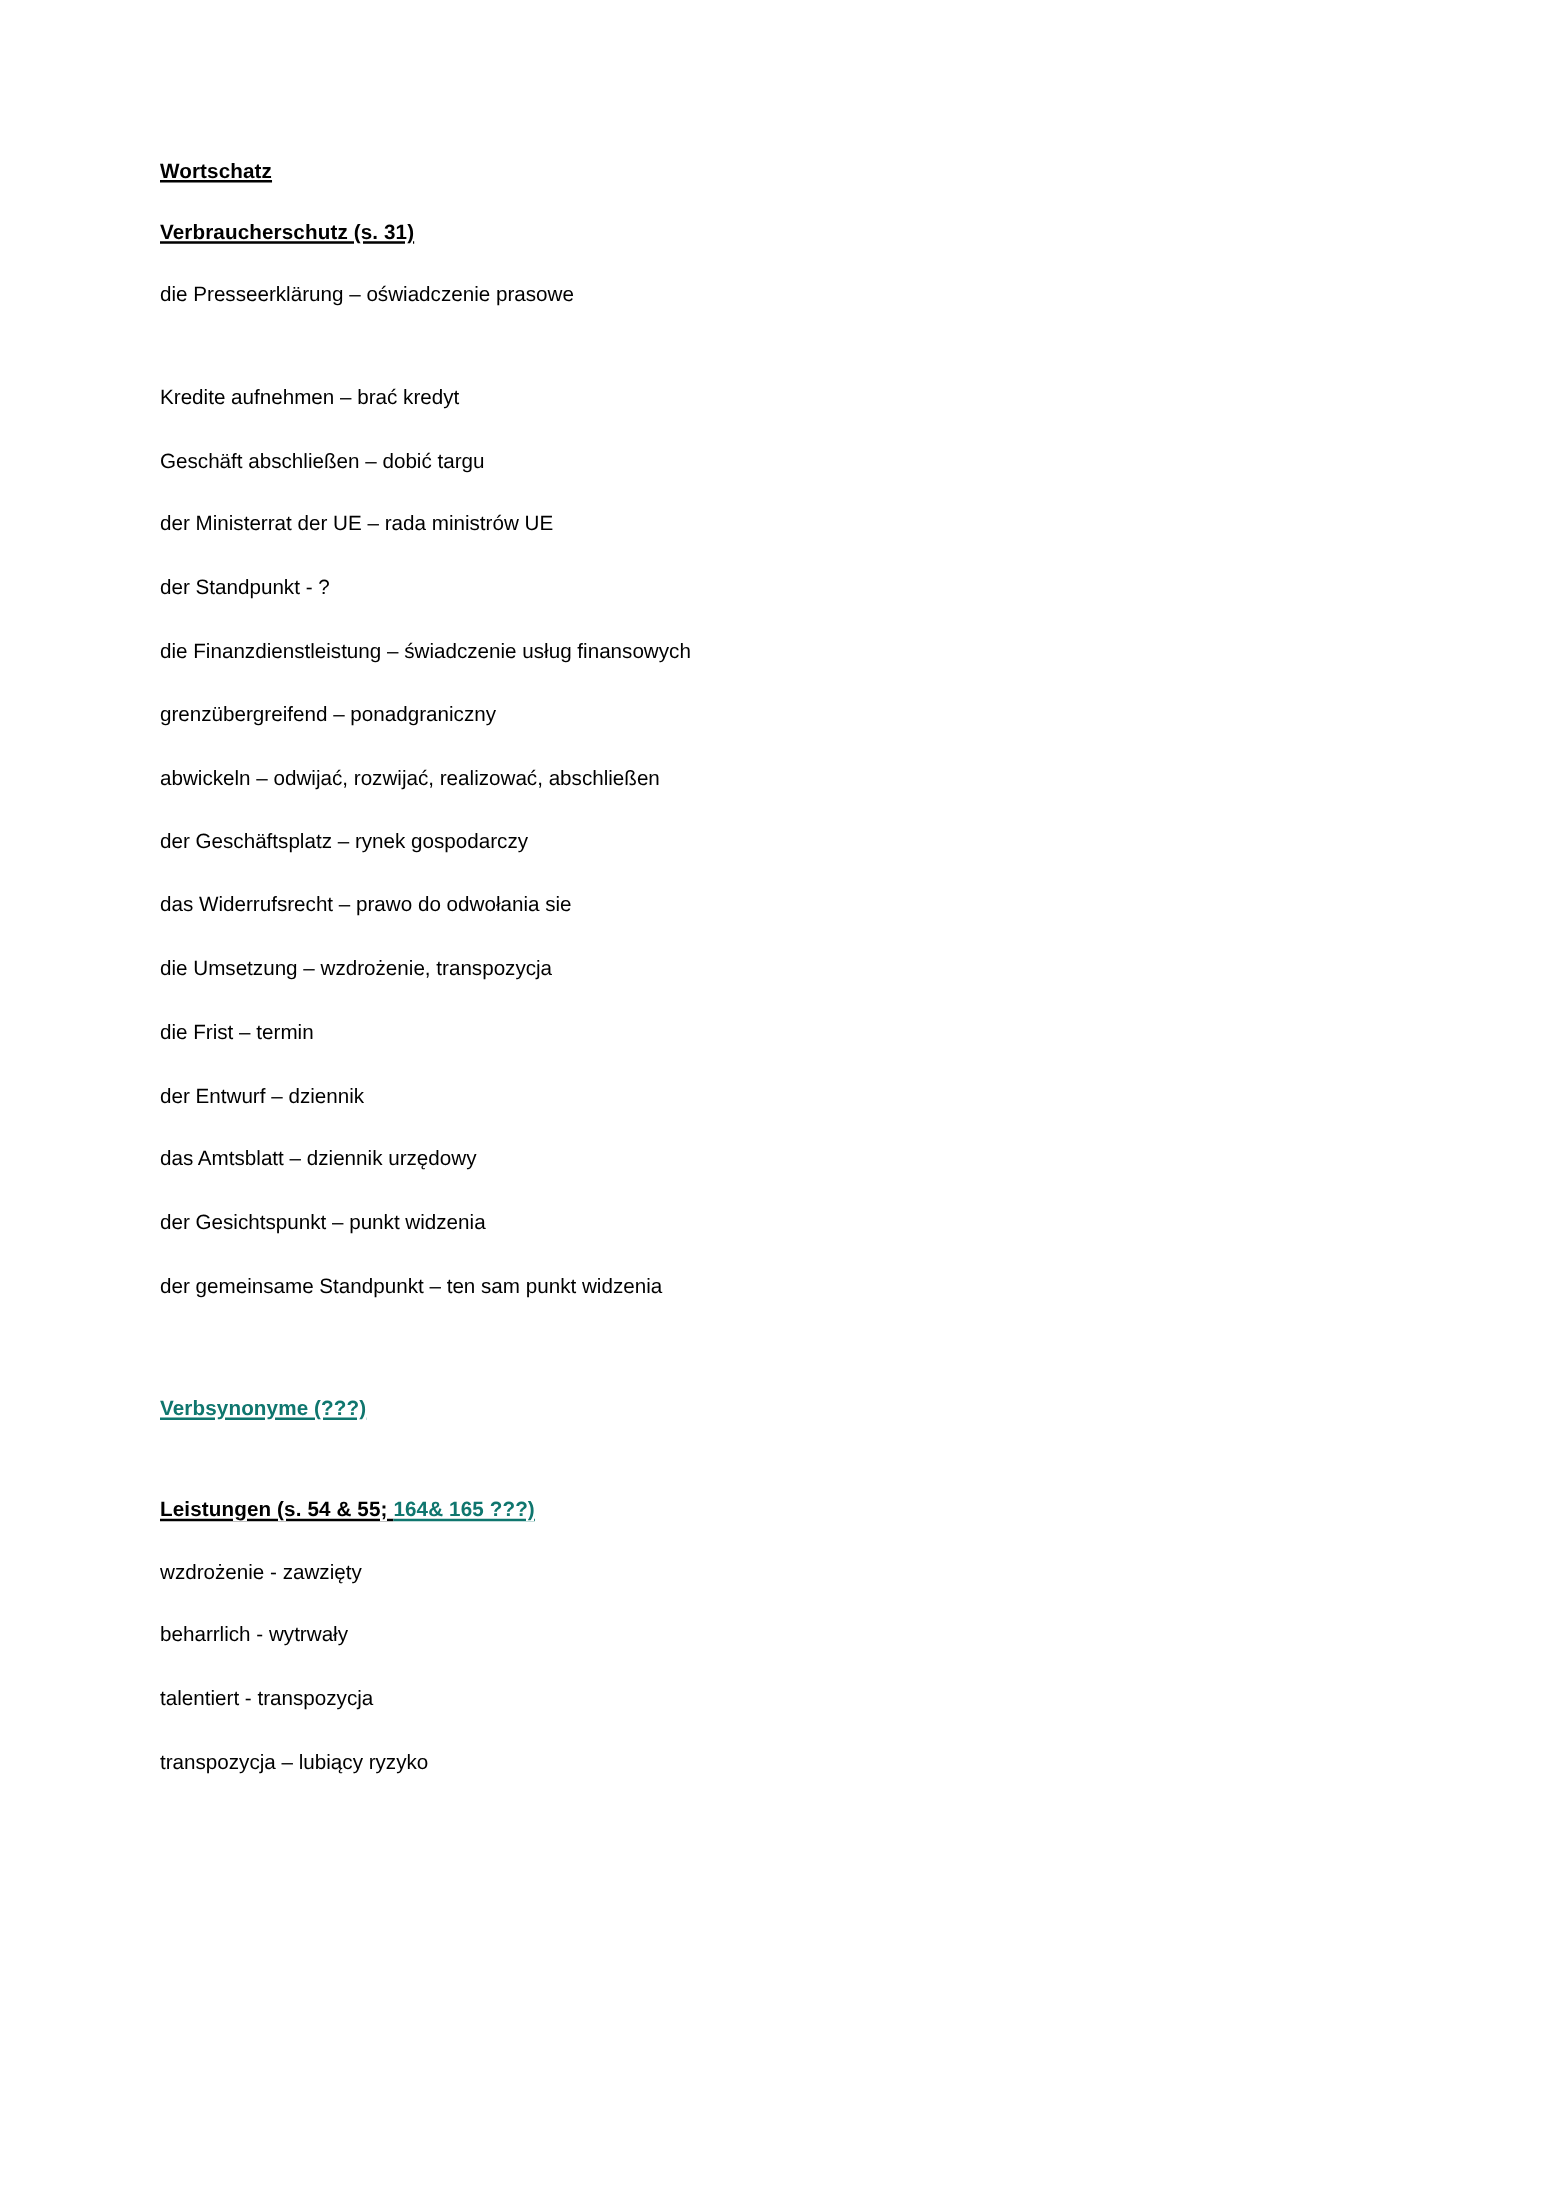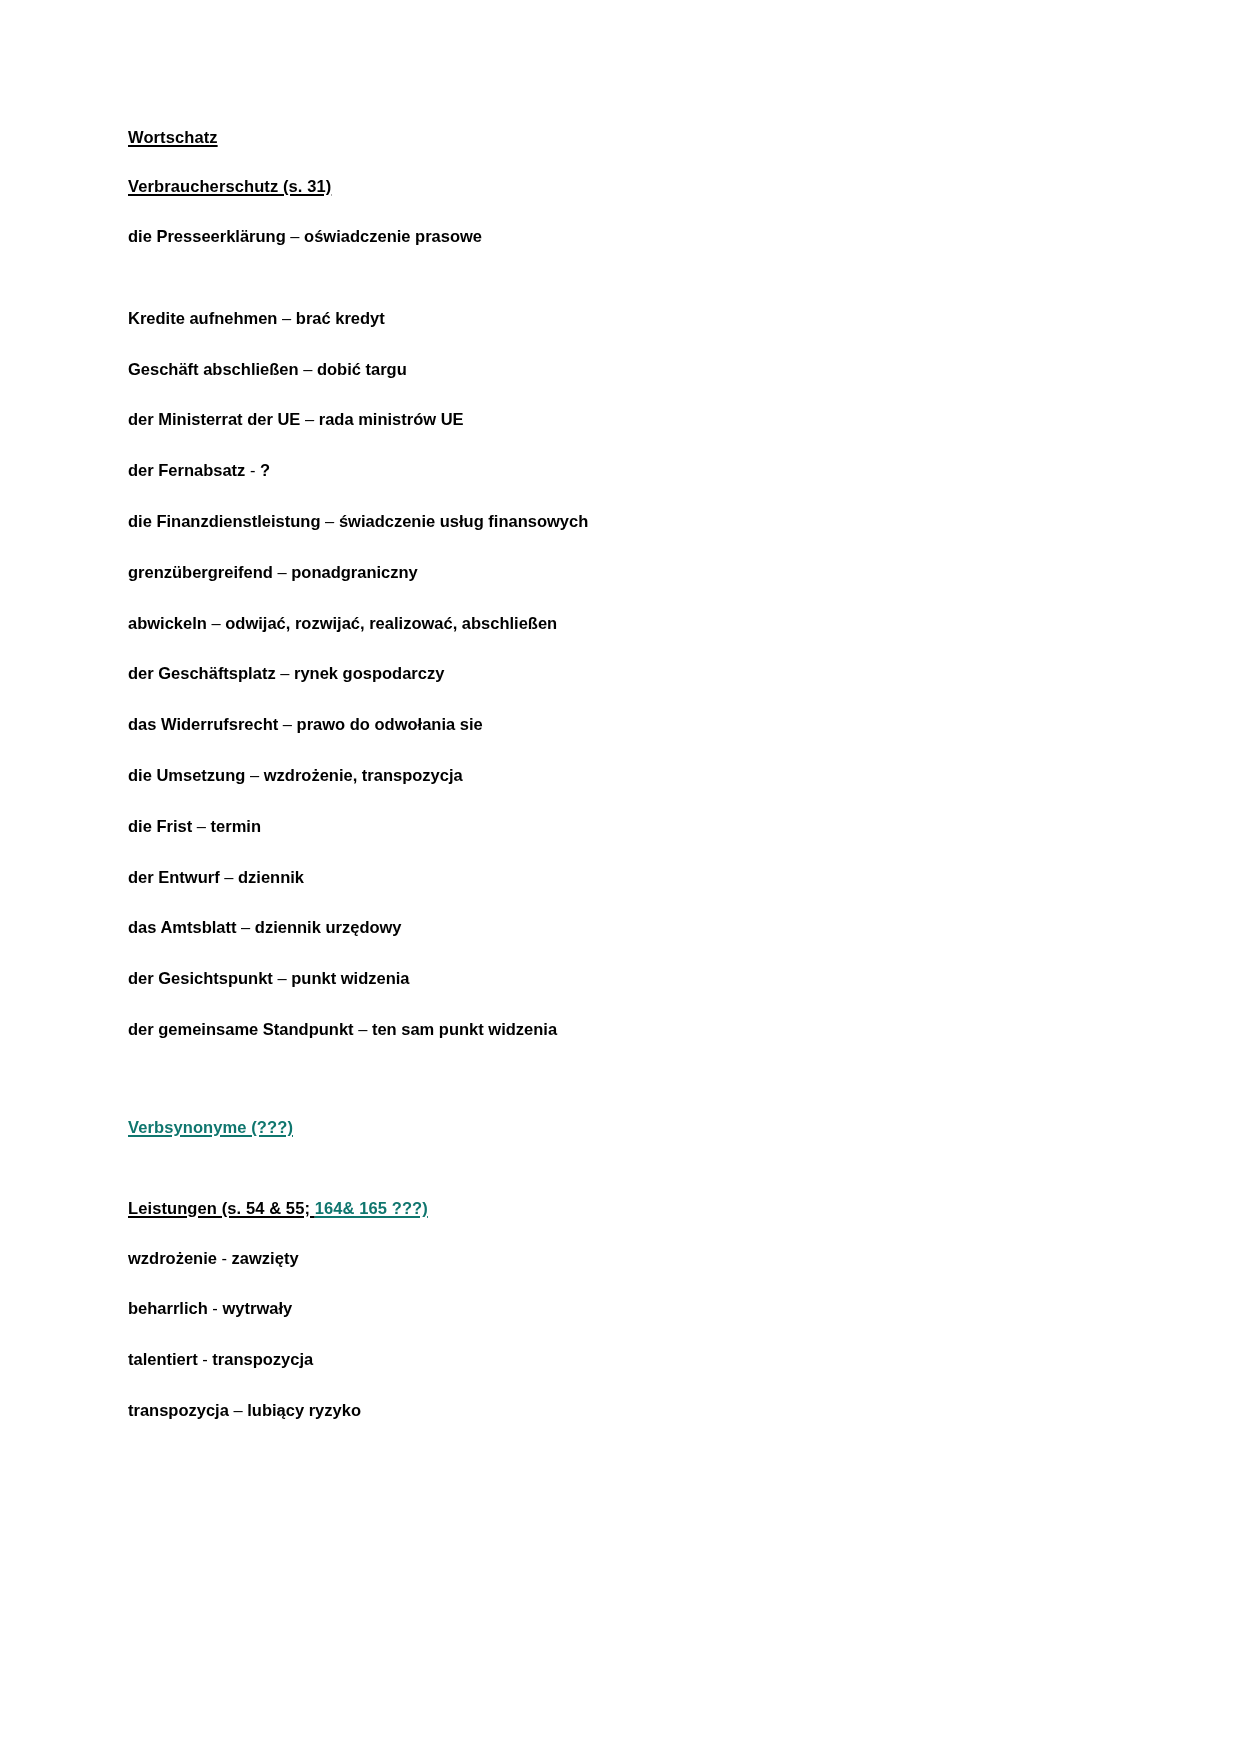--- a/index.html
+++ b/index.html
@@ -56,30 +56,30 @@
 
   
   .entry {
     font-size: 16.5px;
     color: #000000;
     line-height: 1.2;
     white-space: nowrap;
   }
 
   .entry .term {
-    font-weight: bold;
+    font-weight: normal;
     text-align: center;
   }
 
   .entry .sep {
     font-weight: normal;
   }
 
   .entry .gloss {
-    font-weight: bold;
+    font-weight: normal;
   }
 
   
   .gap-title      { height: 30px; }
   .gap-heading    { height: 31px; }
   .gap-entry      { height: 31px; }
   .gap-section    { height: 78px; }
   .gap-subsection { height: 62px; }
   .gap-list-tight { height: 31px; }
 </style>
@@ -104,21 +104,21 @@
 
     <div class="entry"><span class="term">Kredite aufnehmen</span><span class="sep"> – </span><span class="gloss">brać kredyt</span></div>
     <div class="gap-entry"></div>
 
     <div class="entry"><span class="term">Geschäft abschließen</span><span class="sep"> – </span><span class="gloss">dobić targu</span></div>
     <div class="gap-entry"></div>
 
     <div class="entry"><span class="term">der Ministerrat der UE</span><span class="sep"> – </span><span class="gloss">rada ministrów UE</span></div>
     <div class="gap-entry"></div>
 
-    <div class="entry"><span class="term">der Fernabsatz</span><span class="sep"> - </span><span class="gloss">?</span></div>
+    <div class="entry"><span class="term">der Standpunkt</span><span class="sep"> - </span><span class="gloss">?</span></div>
     <div class="gap-entry"></div>
 
     <div class="entry"><span class="term">die Finanzdienstleistung</span><span class="sep"> – </span><span class="gloss">świadczenie usług finansowych</span></div>
     <div class="gap-entry"></div>
 
     <div class="entry"><span class="term">grenzübergreifend</span><span class="sep"> – </span><span class="gloss">ponadgraniczny</span></div>
     <div class="gap-entry"></div>
 
     <div class="entry"><span class="term">abwickeln</span><span class="sep"> – </span><span class="gloss">odwijać, rozwijać, realizować, abschließen</span></div>
     <div class="gap-entry"></div>

